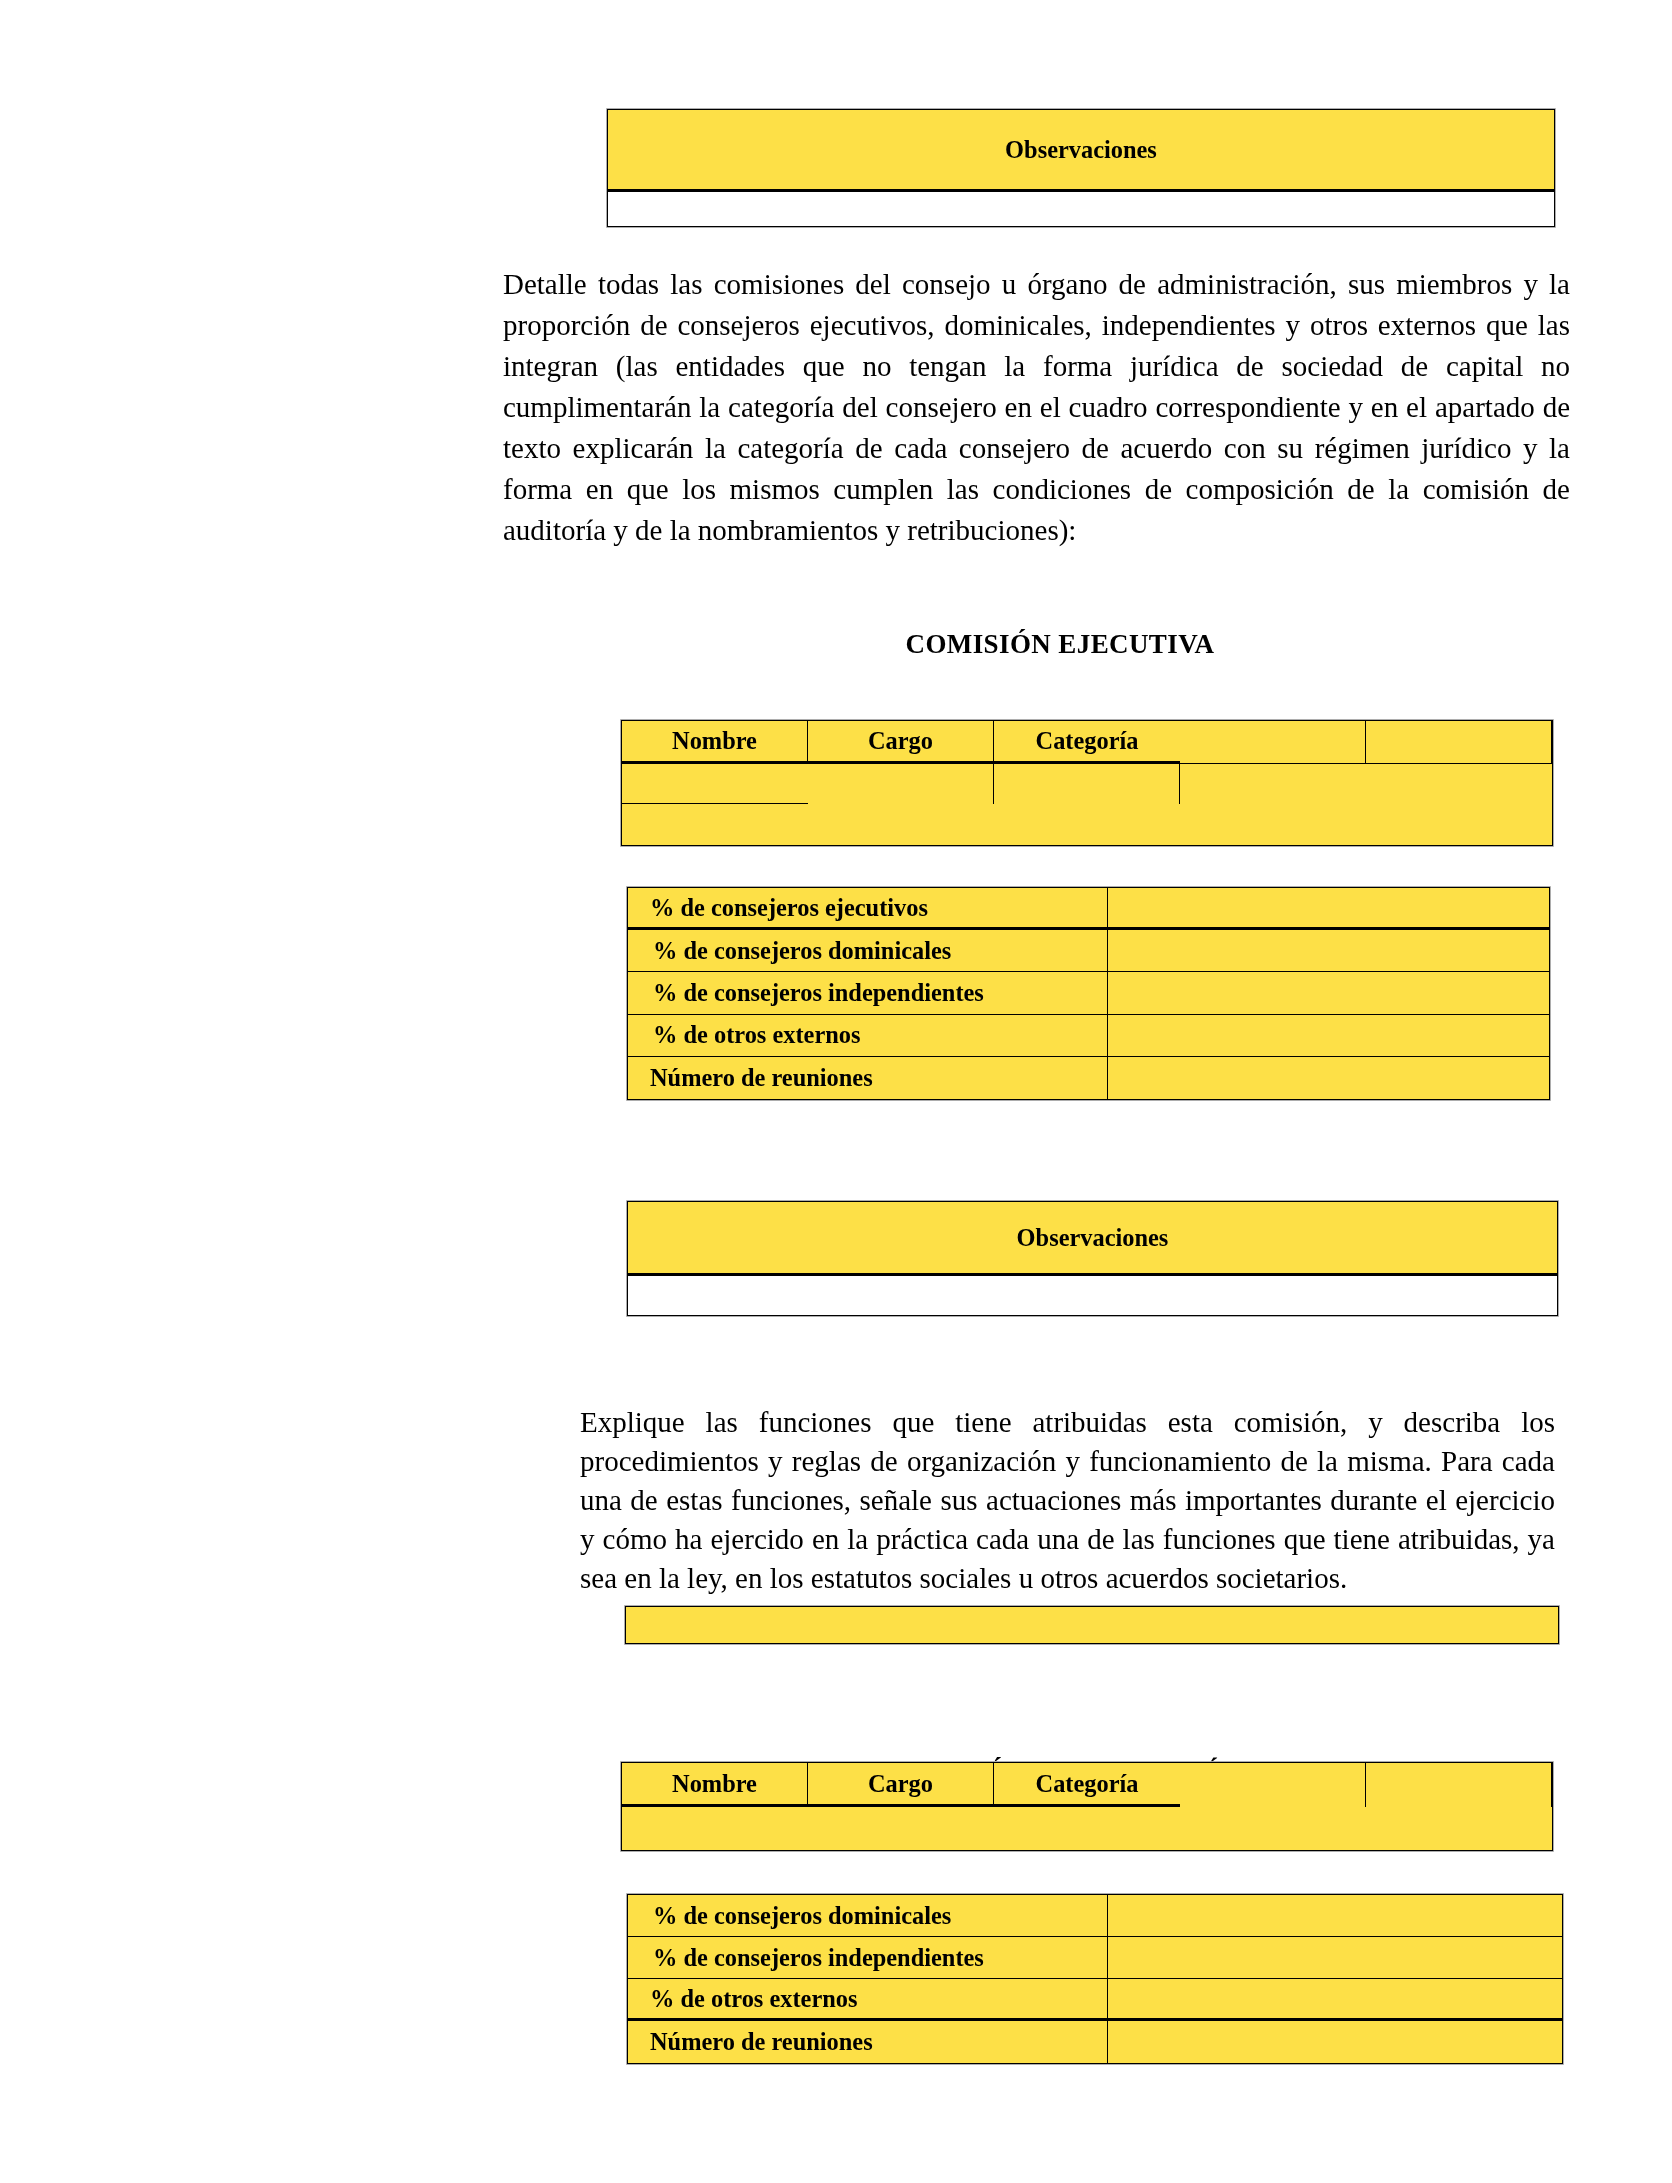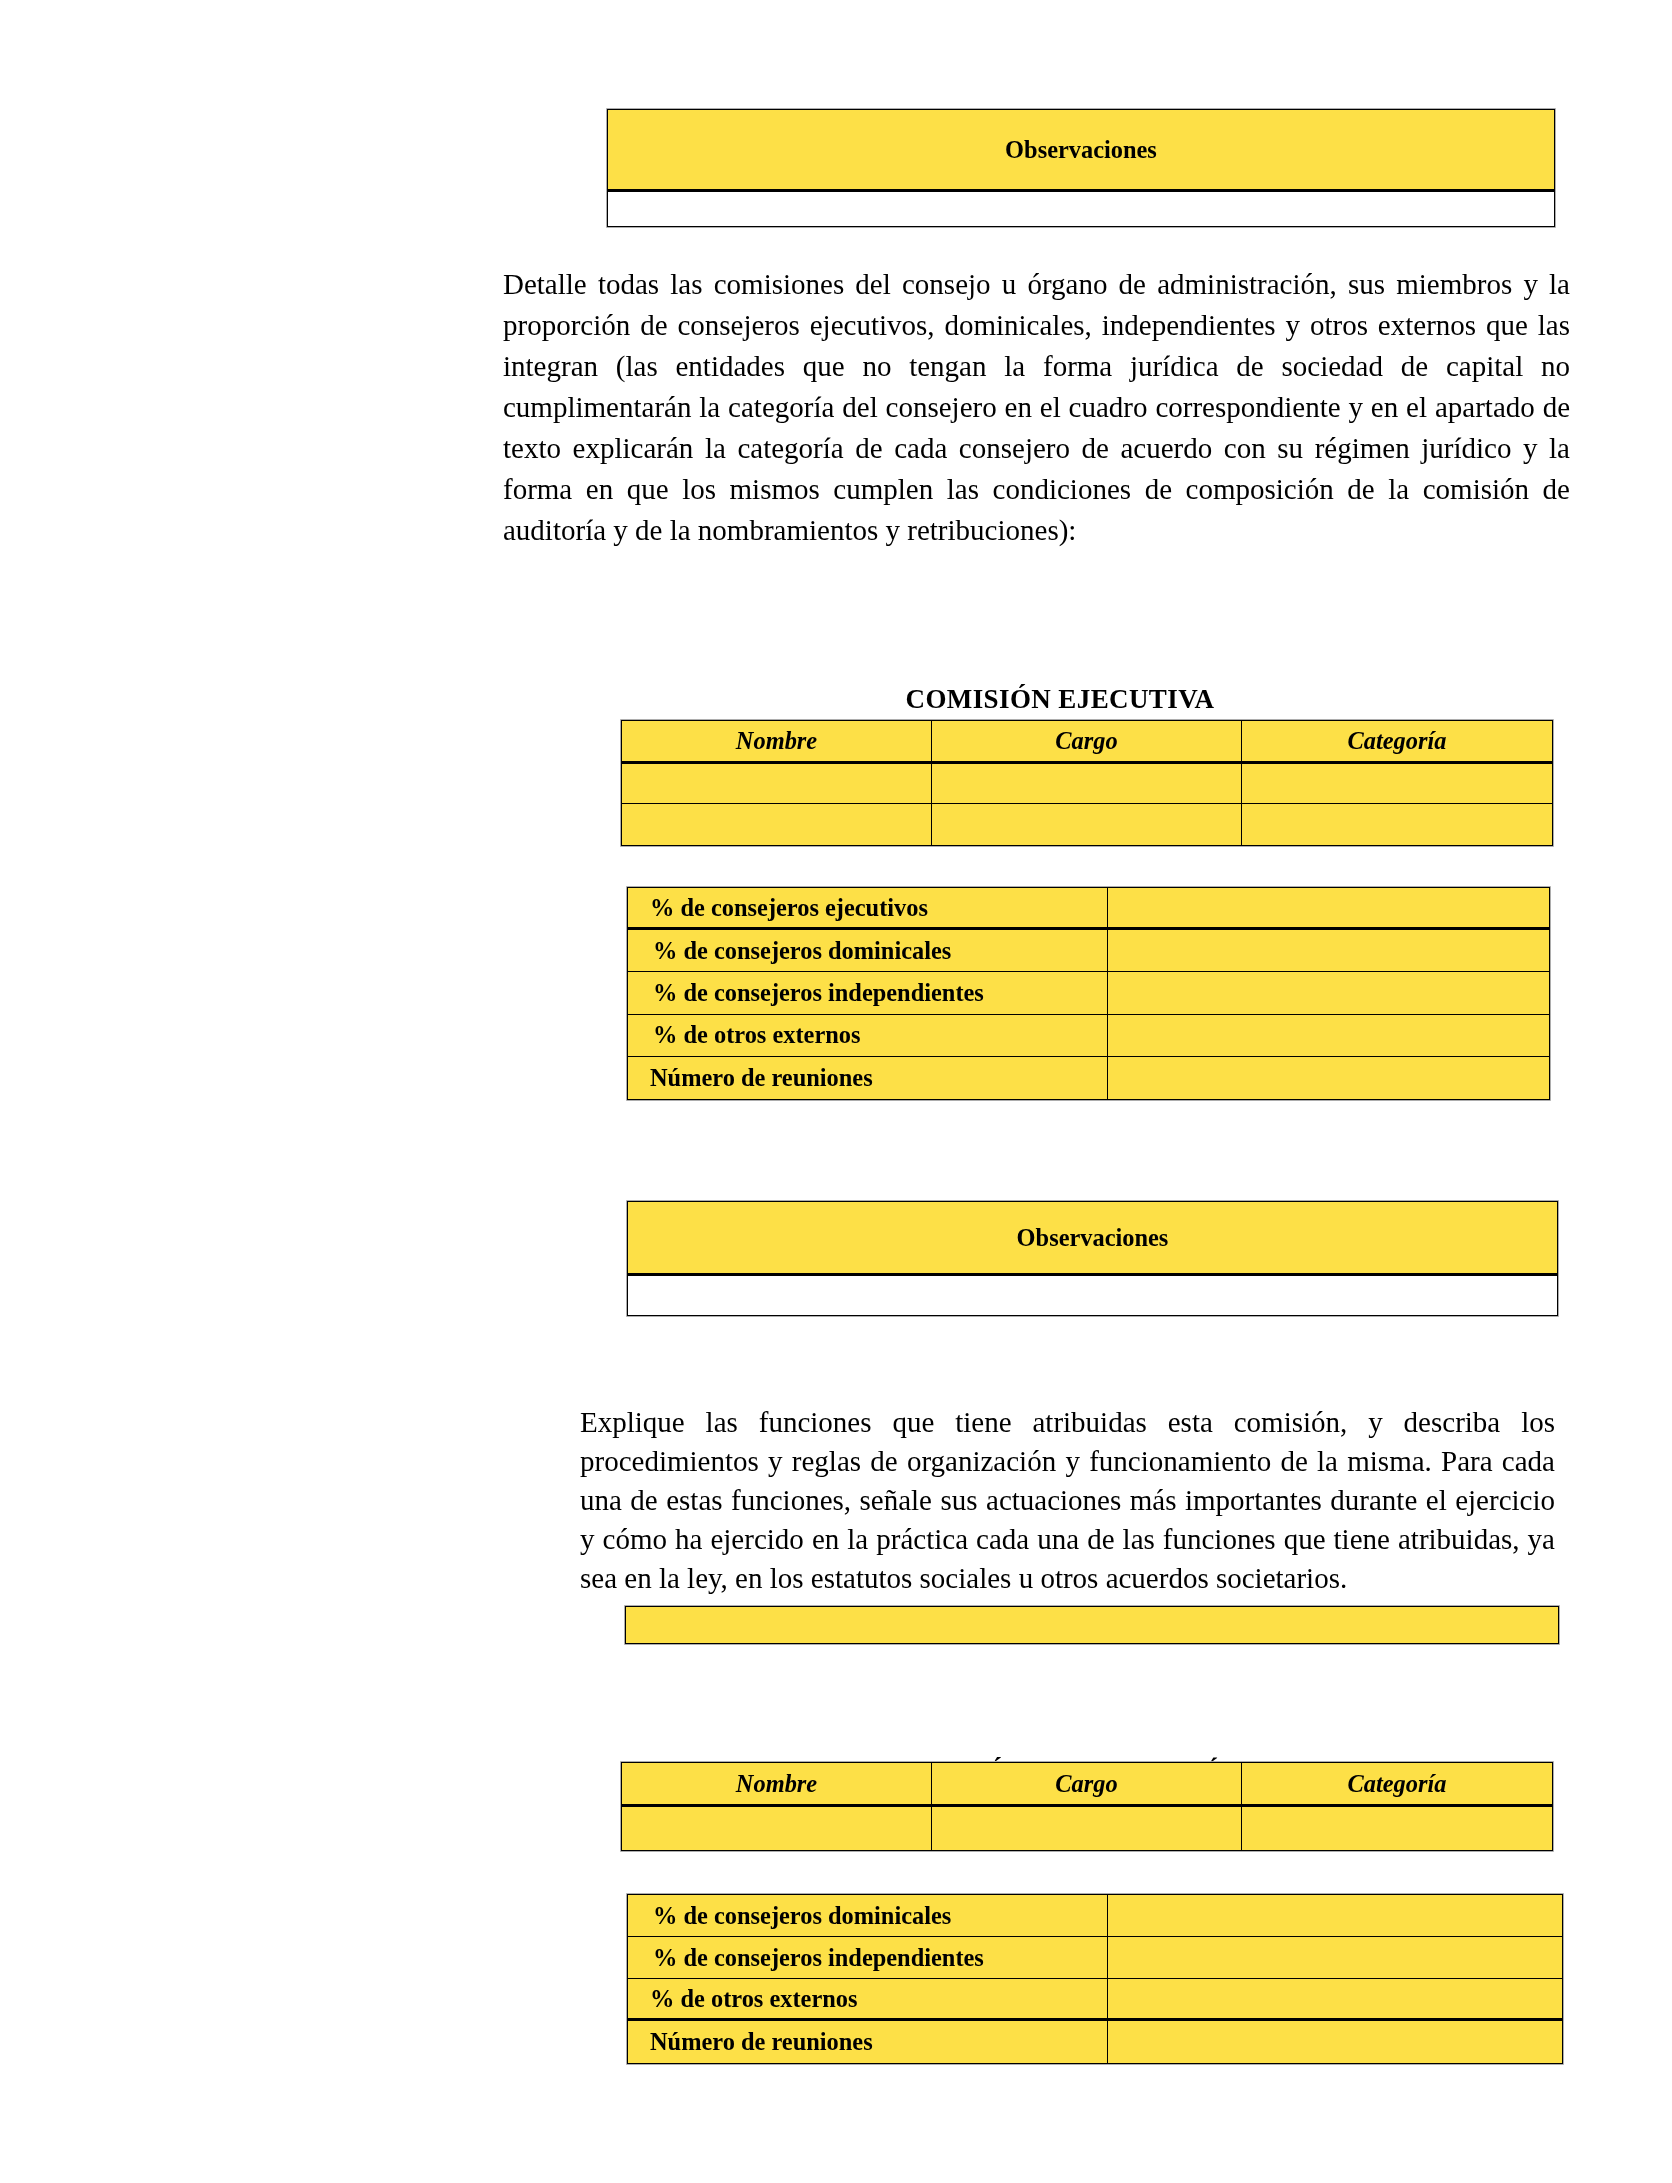--- a/index.html
+++ b/index.html
@@ -22,24 +22,24 @@
     border-bottom:3.1px solid #000;display:flex;align-items:center;justify-content:center;
     font-weight:bold;font-size:24.4px;
   }
   .obs-body{background:#fff;}
   
   .c22{position:absolute;left:503px;top:264px;width:1067px;display:flex;font-size:29px;line-height:41px;}
   .c22-label{flex:0 0 92px;}
   .c22-text{flex:1;text-align:justify;}
   
   .heading{position:absolute;left:595px;width:930px;text-align:center;font-weight:bold;font-size:27px;letter-spacing:0.4px;}
-  .h-ej{top:684px;}
+  .h-ej{top:629px;}
   .h-aud{top:1757px;}
   
-  .members{display:grid;grid-template-columns:1fr 1fr 1fr;font-style:italic;}
+  .members{display:grid;grid-template-columns:1fr 1fr 1fr 1fr 1fr;}
   .m-ej{left:621px;top:720px;width:932px;height:126px;grid-template-rows:43px 40px 1fr;}
   .m-aud{left:621px;top:1762px;width:932px;height:89px;grid-template-rows:44px 1fr;}
   .mh{
     border-bottom:3.1px solid #000;font-weight:bold;font-size:24.4px;
     display:flex;align-items:center;justify-content:center;
   }
   .mc{border-bottom:1.6px solid #000;}
   .colsep{border-right:1.6px solid #000;}
   .last-row{border-bottom:none !important;}
   

